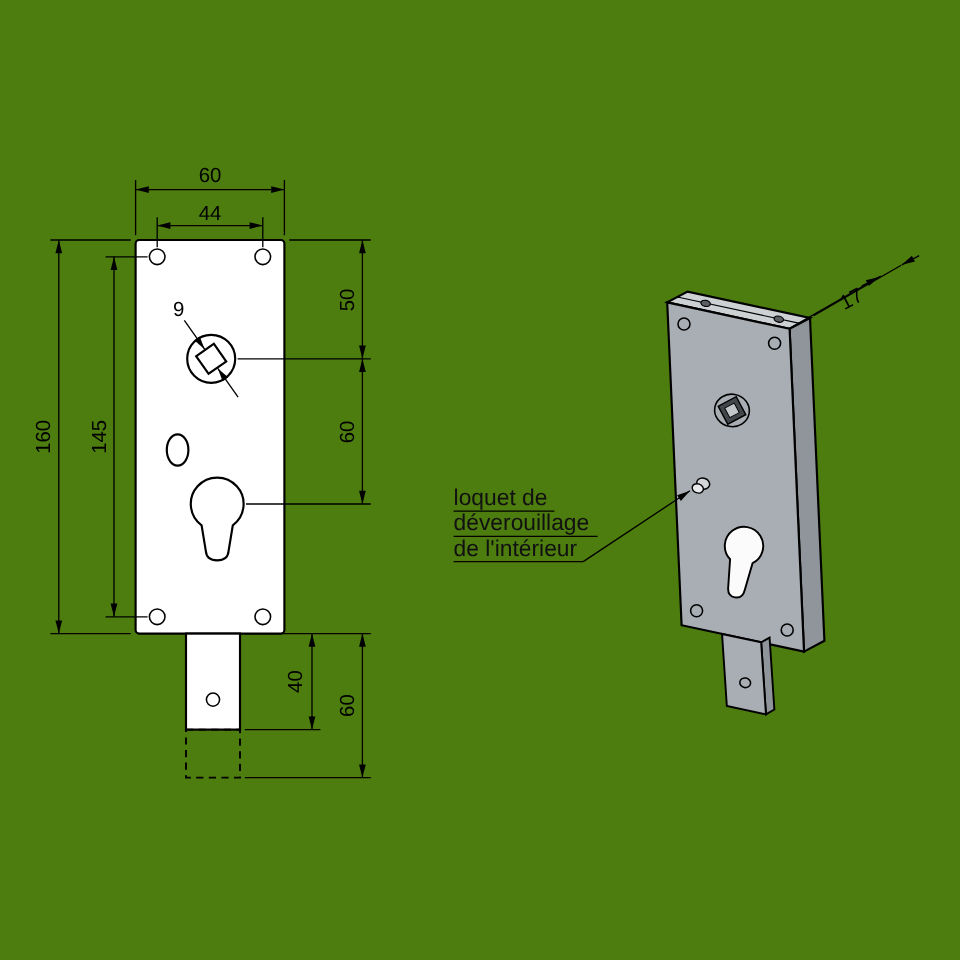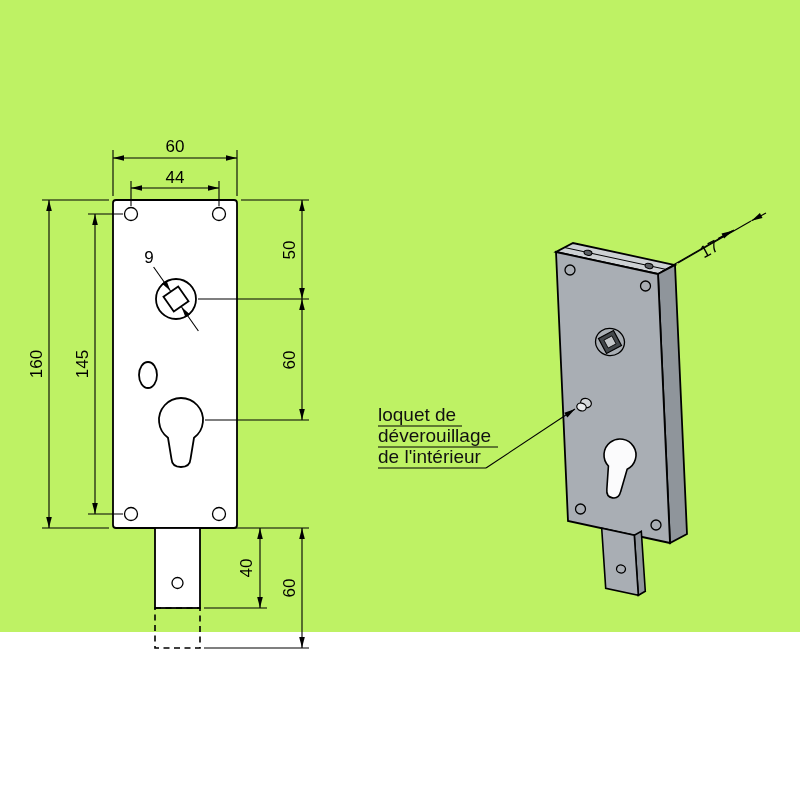--- a/index.html
+++ b/index.html
@@ -1,16 +1,16 @@
 <!DOCTYPE html>
 <html><head>
 <meta charset="utf-8">
 <style>
   html,body{margin:0;padding:0;background:#fff;width:800px;height:800px;overflow:hidden;}
-  #stage{position:relative;width:800px;height:632px;background:#bef264;}
+  #stage{position:relative;width:800px;height:800px;background:#4d7c0f;}
   svg{display:block;}
   .obj{fill:#fff;stroke:#000;stroke-width:1.8;}
   .objn{fill:none;stroke:#000;stroke-width:1.8;}
   .mid{stroke-width:1.3;}
   .dim{fill:none;stroke:#000;stroke-width:1.1;}
   .dashed{stroke-dasharray:6 4.5;stroke-width:1.6;}
   .dimtxt{font-family:"Liberation Sans",sans-serif;font-size:17px;fill:#000;text-anchor:middle;}
   .anntxt{font-family:"Liberation Sans",sans-serif;font-size:19px;fill:#111;text-anchor:start;}
 </style>
 </head>

